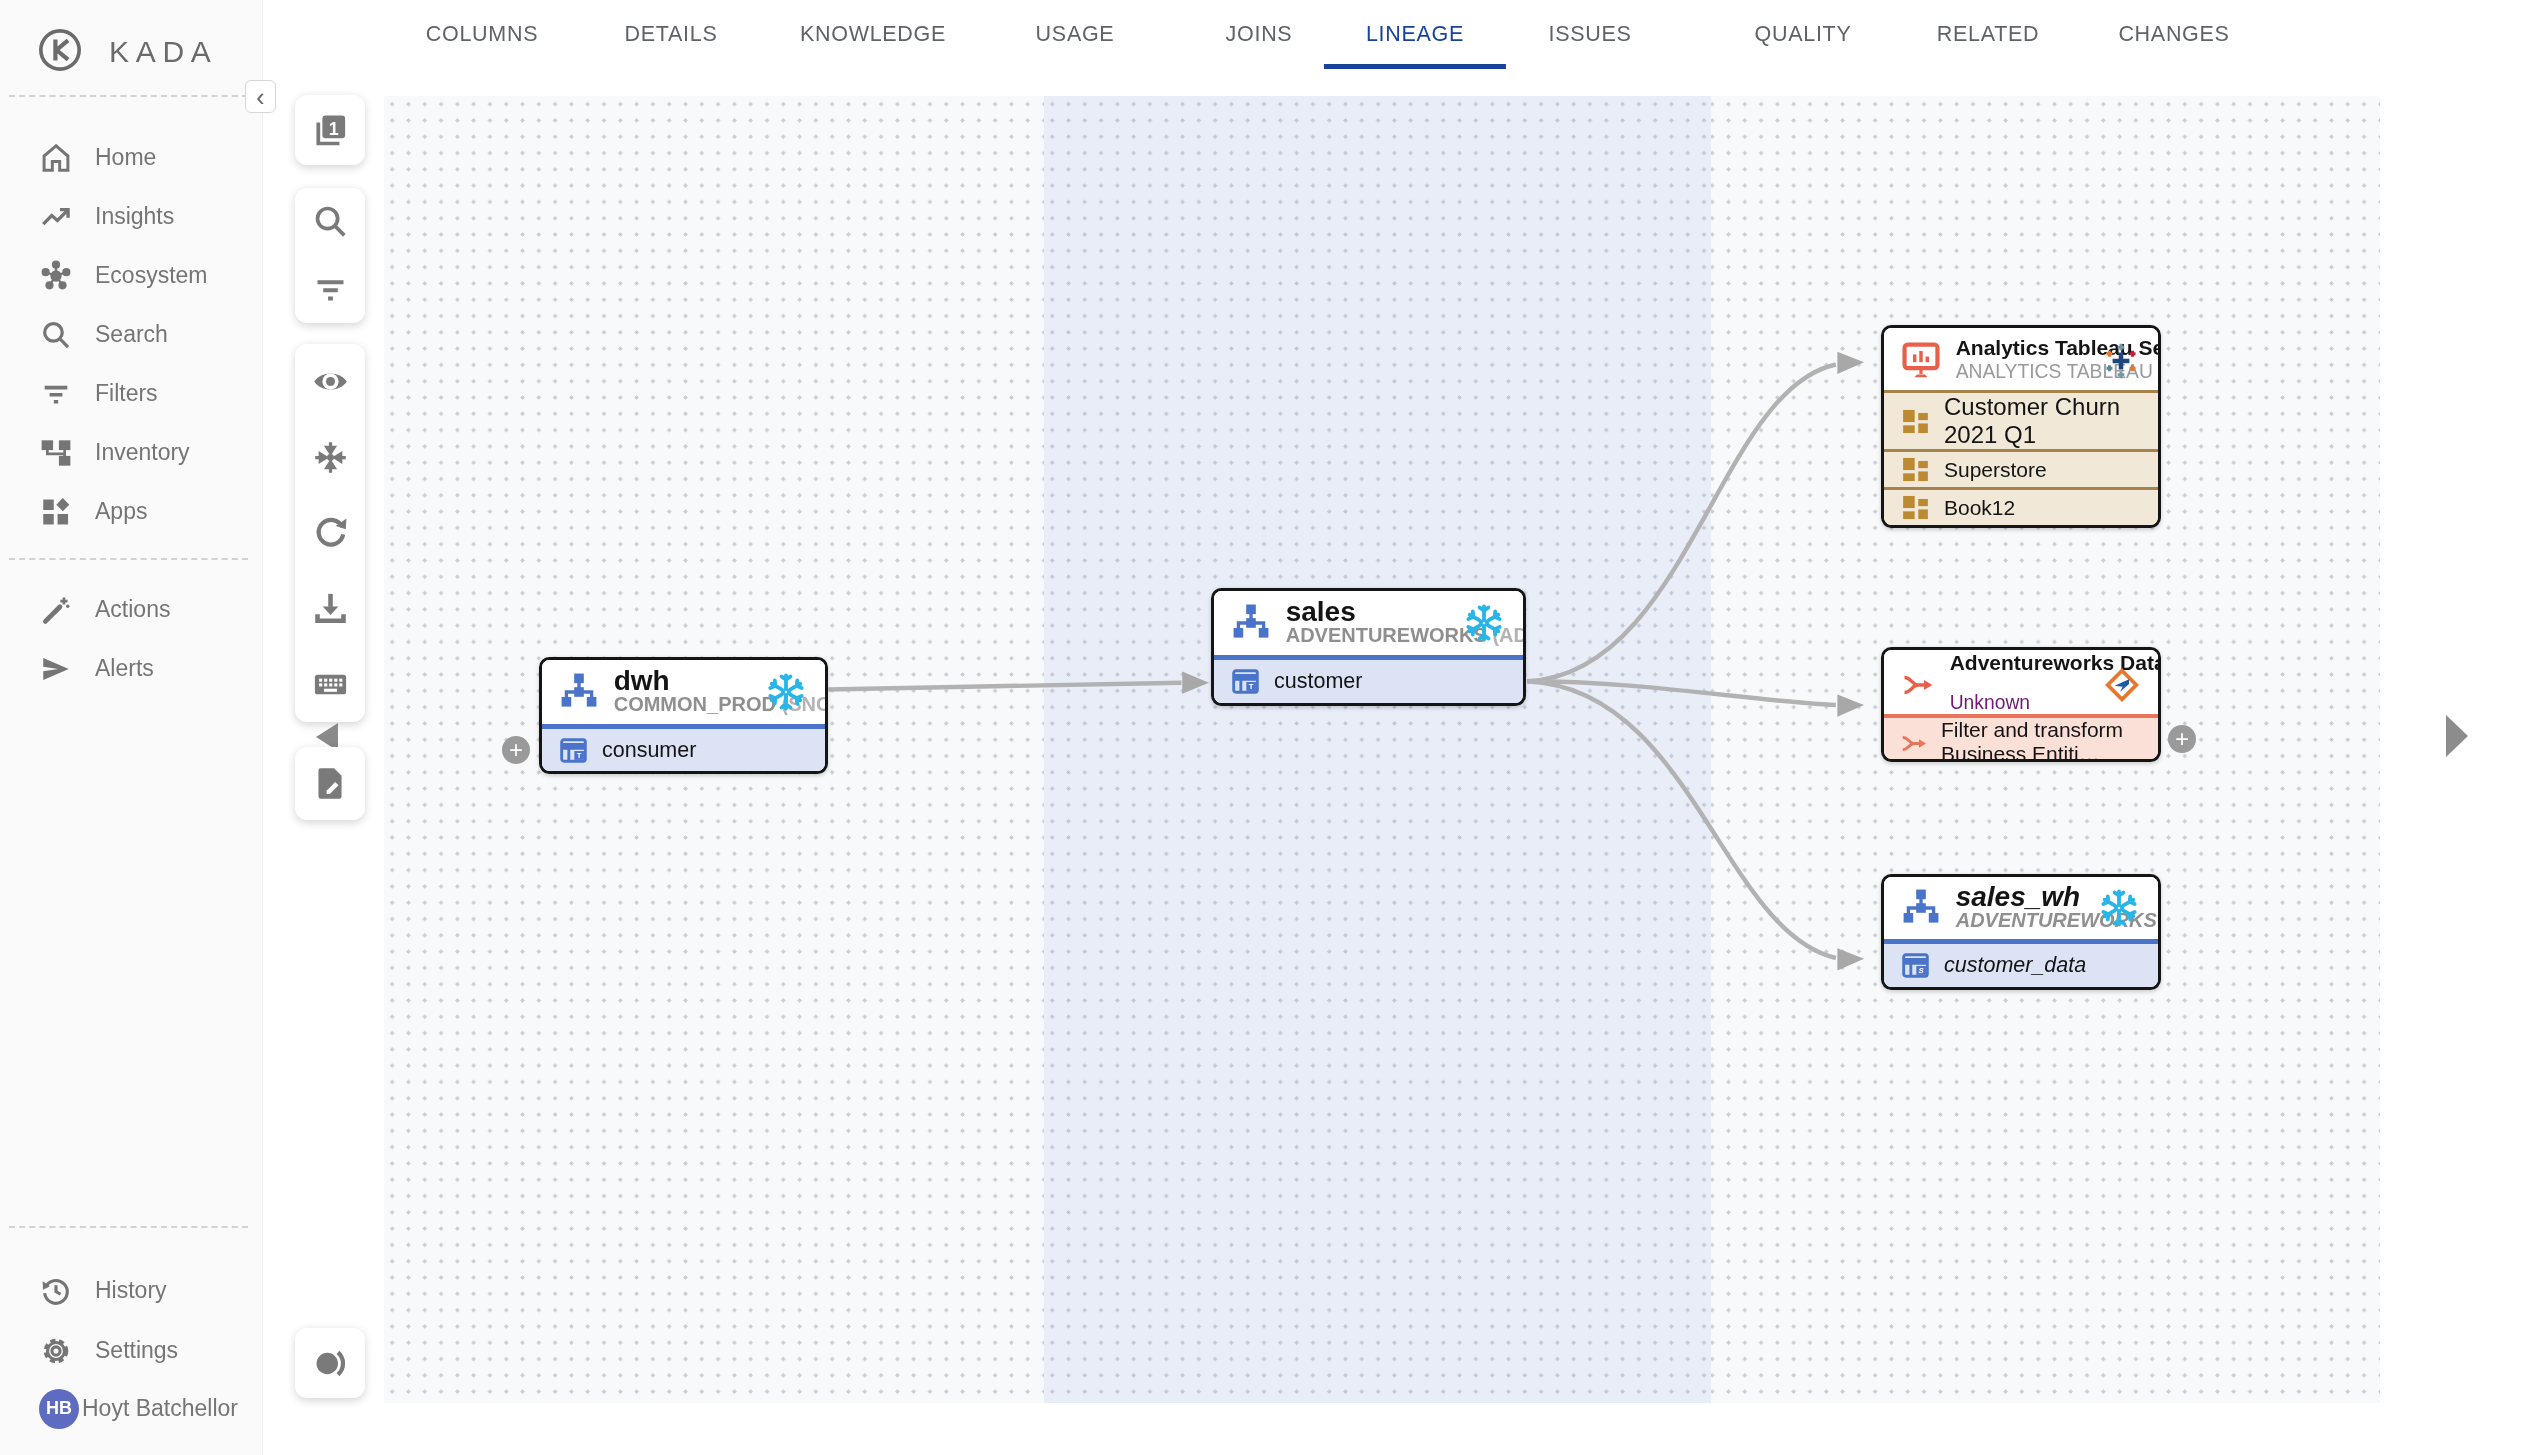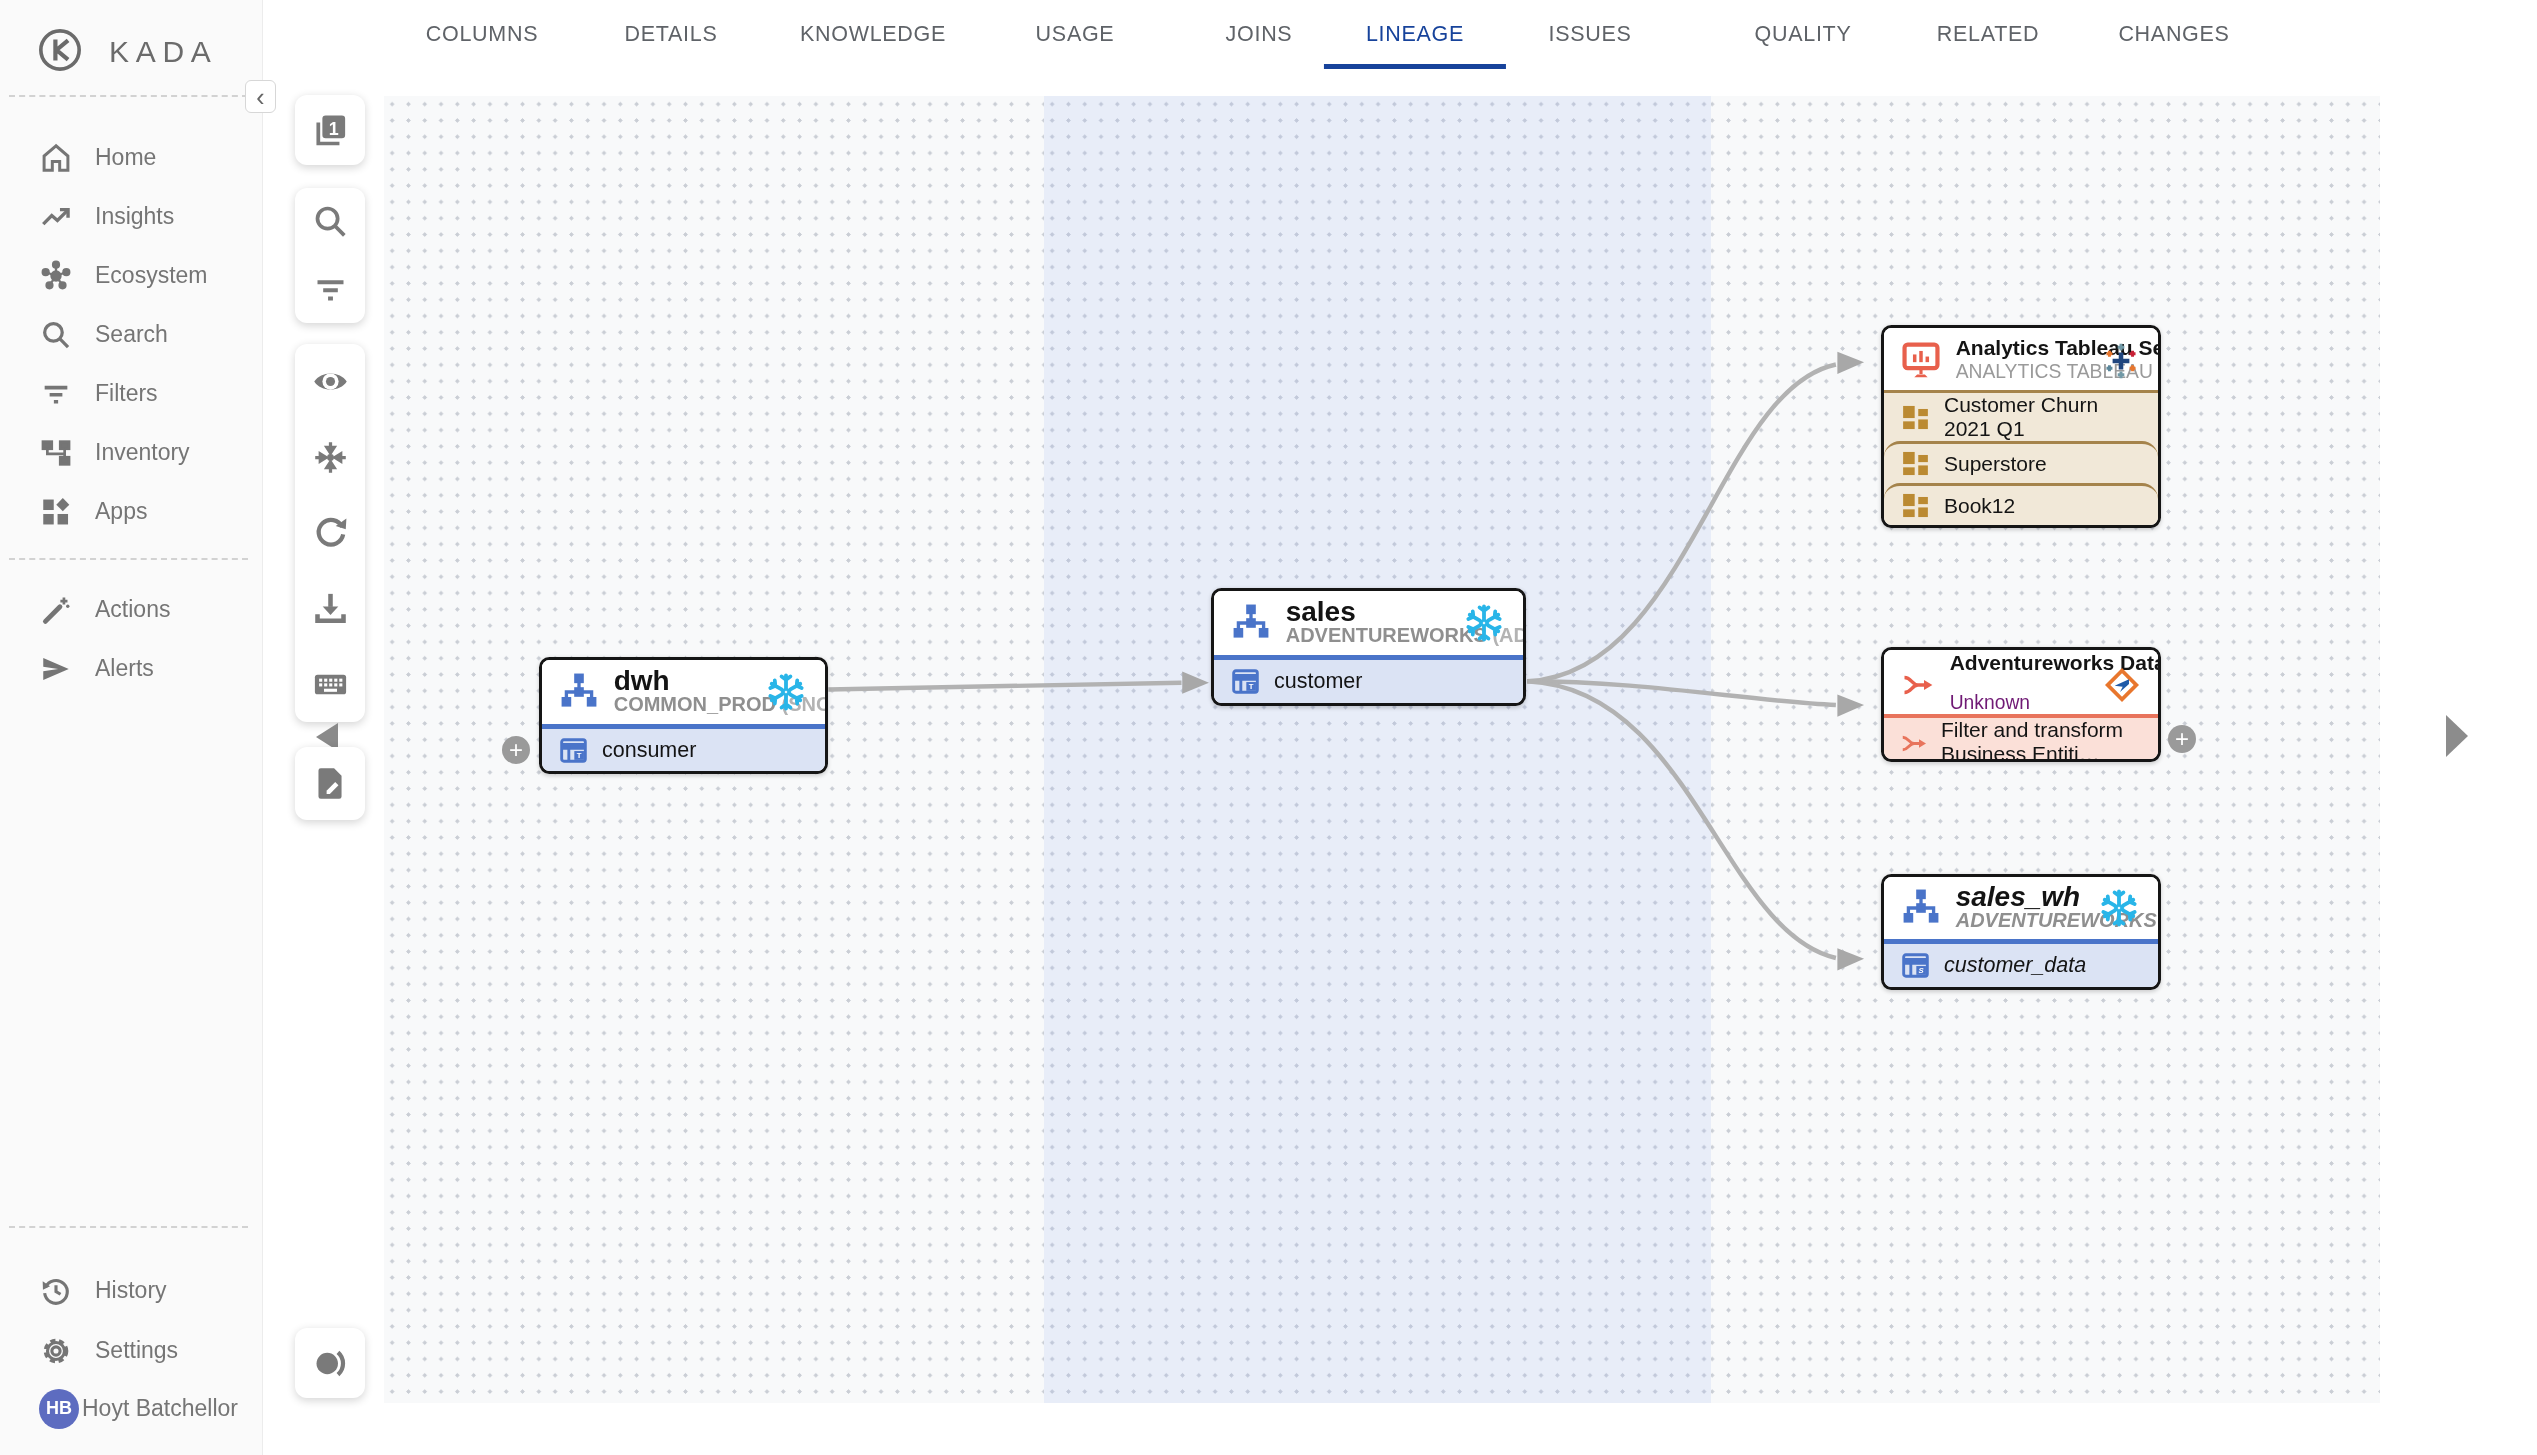--- a/index.html
+++ b/index.html
@@ -49,21 +49,21 @@
   .nsub { font-size:20px; font-weight:700; color:#8f8f8f; line-height:23px; white-space:nowrap; }
   .nsub .sfx { color:#b3b3b3; }
   .nsub.plain { font-weight:400; color:#701a75;margin-top:16px; }
   .nlogo { margin-left:auto; width:46px; height:46px; flex:0 0 auto; display:flex; }
   .nlogo svg { width:46px; height:46px; }
   .nrows { flex:1; display:flex; flex-direction:column; }
   .nrows.blue { border-top:5.2px solid #4a74c9; background:#dbe3f4; }
   .nrows.amber { border-top:3px solid #a5834b; background:#f1e8d8; }
   .nrows.red { border-top:4.5px solid #e8745c; background:#fbe0d8; }
   .nrow { flex:1; display:flex; align-items:center; gap:12px; padding:0 15px; font-size:21.5px; color:#141414; cursor:pointer; }
-  .nrows.amber .nrow + .nrow { border-top:3px solid #a5834b;border-radius:16px; }
+  .nrows.amber .nrow + .nrow { border-top:3px solid #a5834b; }
   .ricon { width:33px; height:33px; flex:0 0 auto; display:flex; }
   .ricon svg { width:33px; height:33px; }
 
   .plus-btn { position:absolute; width:28px; height:28px; border-radius:50%; background:#9a9a9a; color:#fff; font-size:24px; line-height:27px; text-align:center; z-index:5; cursor:pointer; }
   .chevron-right { position:absolute; left:2183px; top:715px; width:0; height:0; border-top:21.5px solid transparent; border-bottom:21.5px solid transparent; border-left:22px solid #8c8c8c; z-index:5; cursor:pointer; }
 </style>
 </head>
 <body>
 
 <div id="app">
@@ -486,21 +486,21 @@
       <div class="nrows amber">
         <div class="nrow">
           <span class="ricon">
               <svg viewBox="0 0 24 24" fill="#bb8a32">
                 <rect x="3" y="3.6" width="8.4" height="8.8"></rect>
                 <rect x="14" y="5.8" width="7" height="5.2"></rect>
                 <rect x="3" y="14.8" width="8.4" height="5.6"></rect>
                 <rect x="14" y="13.4" width="7" height="7"></rect>
               </svg>
             </span>
-          <span style="font-size:21px">Customer Churn 2021 Q1</span>
+          <span style="font-size:24px">Customer Churn 2021 Q1</span>
         </div>
         <div class="nrow">
           <span class="ricon">
               <svg viewBox="0 0 24 24" fill="#bb8a32">
                 <rect x="3" y="3.6" width="8.4" height="8.8"></rect>
                 <rect x="14" y="5.8" width="7" height="5.2"></rect>
                 <rect x="3" y="14.8" width="8.4" height="5.6"></rect>
                 <rect x="14" y="13.4" width="7" height="7"></rect>
               </svg>
             </span>

